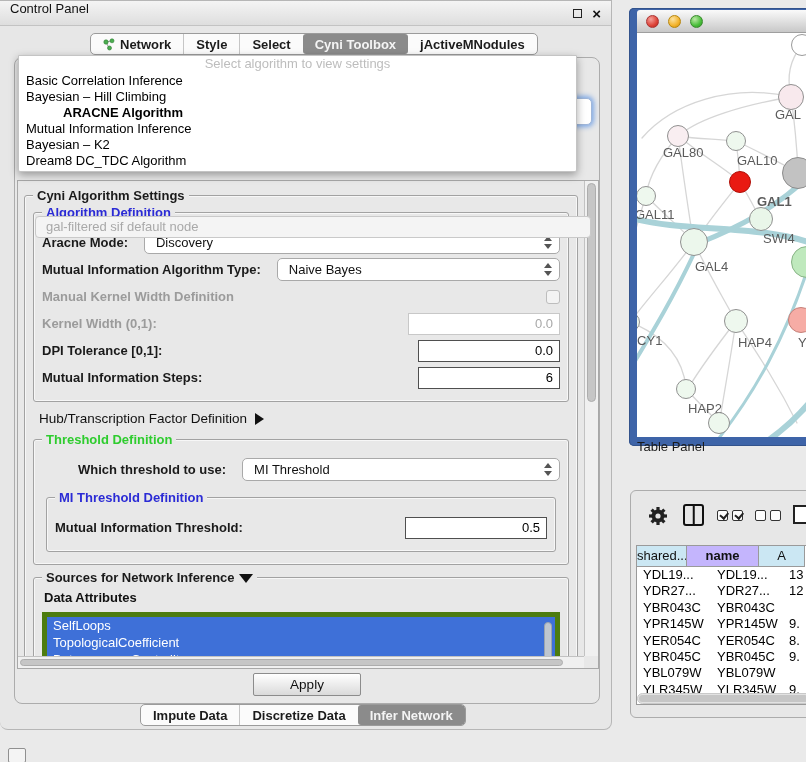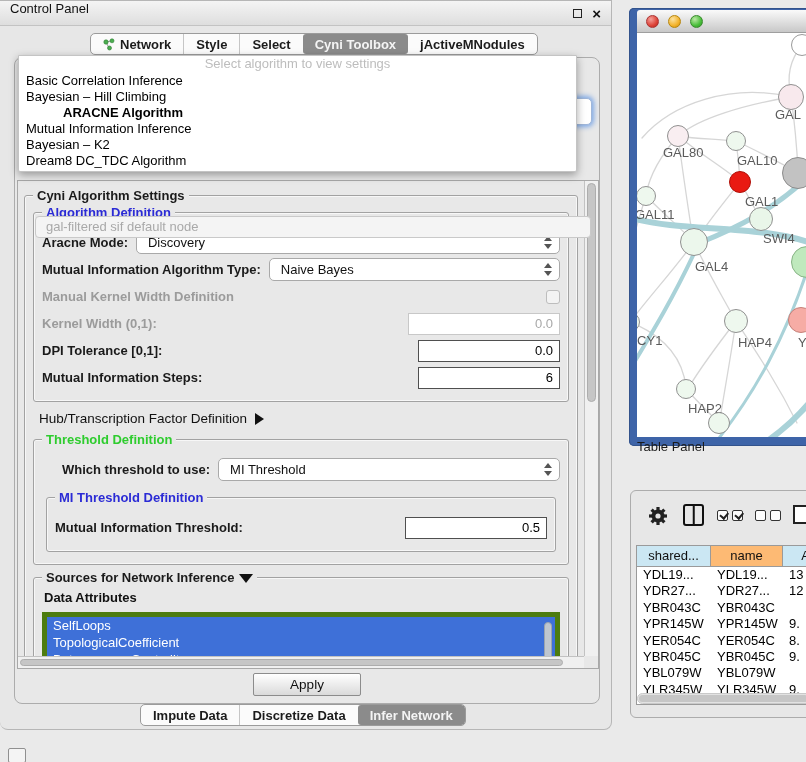--- a/index.html
+++ b/index.html
@@ -60,21 +60,21 @@
            box-shadow:inset 0 0 0 1px rgba(255,255,255,.65); }
   .gtitle { position:absolute; top:-8px; left:8px; background:#E8E8E8; padding:0 4px; font-size:13px;
             font-weight:bold; white-space:nowrap; }
   .gtitle.black { color:#1A1A1A; }
   .gtitle.blue  { color:#2B2BD5; }
   .gtitle.green { color:#2ECC2E; }
 
   .main-group { margin:6px 2px 0 2px; padding:16px 8px 10px 8px; min-height:452px; }
   .sub-group  { padding:16px 8px 10px 8px; margin-bottom:6px; }
 
-  .row { display:flex; align-items:center; gap:8px; height:27px; }
+  .row { display:flex; align-items:center; gap:16px; height:27px; }
   .lbl { font-weight:bold; color:#1A1A1A; white-space:nowrap; }
   .lbl.dis { color:#9B9B9B; }
   .flex1 { flex:1; }
 
   .combo { flex:1; display:flex; align-items:center; height:23px; background:#FFF;
            border:1px solid #A9A9A9; border-radius:5px; padding:0 26px 0 11px; position:relative; }
   .combo .spin { position:absolute; right:7px; top:4px; }
   .spin i { display:block; width:0; height:0; border-left:4px solid transparent; border-right:4px solid transparent; }
   .spin i.up { border-bottom:5px solid #555; margin-bottom:3px; }
   .spin i.dn { border-top:5px solid #555; }
@@ -83,21 +83,21 @@
                 padding:0 6px; font:13px "Liberation Sans", sans-serif; color:#000; }
   input.field.dis { border:1px solid #C8C8C8; color:#A8A8A8; }
   .w150 { width:152px; } .w142 { width:142px; }
 
   .checkbox { width:14px; height:14px; border:1px solid #BDBDBD; border-radius:3px; background:#F3F3F3; }
 
   .hub-row { display:flex; align-items:center; gap:8px; margin:9px 0 13px 6px; font-size:13.5px; color:#111; }
   .tri-right { width:0; height:0; border-top:6px solid transparent; border-bottom:6px solid transparent; border-left:9px solid #111; }
   .tri-down  { width:0; height:0; border-left:7px solid transparent; border-right:7px solid transparent; border-top:9px solid #111; display:inline-block; vertical-align:middle; margin-left:4px; }
 
-  .indent48 { margin-left:20px; }
+  .indent48 { margin-left:36px; }
 
   .mi-group { margin:14px 4px 2px 4px; padding:16px 8px 10px 8px; }
 
   .sources-group { margin-top:12px; padding:12px 8px 2px 8px; }
   .attr-title { font-weight:bold; margin:0 0 7px 2px; color:#111; }
   .attr-list { position:relative; height:72px; background:#FFF; border:5px solid #4d7c0f; overflow:hidden; }
   .attr-item { height:17px; line-height:17px; background:#3E70D8; color:#FFF; padding-left:6px; }
   .attr-vthumb { position:absolute; right:3px; top:5px; width:8px; height:55px; background:#BFC6CF; border-radius:5px; border:1px solid #9AA3AE; }
 
   .apply-row { position:absolute; left:0; right:0; bottom:7px; text-align:center; }
@@ -128,21 +128,21 @@
   .pairbox { display:flex; gap:4px; }
   .pairbox .bx { width:11px; height:11px; border:1.5px solid #333; border-radius:2px; background:#FDFDFD; position:relative; }
   .pairbox .bx.chk::after { content:""; position:absolute; left:1.5px; top:0.5px; width:6px; height:3.5px;
                             border-left:2px solid #222; border-bottom:2px solid #222; transform:rotate(-50deg); }
   .pageicon { width:15px; height:19px; border:2px solid #222; background:#FFF; }
   .tp-table { position:absolute; left:5px; top:54px; width:185px; height:160px; background:#FFF;
               border:1px solid #9A9A9A; overflow:hidden; }
   .tp-header { display:flex; height:21px; }
   .tp-hcell { border-right:1px solid #9A9A9A; border-bottom:1px solid #9A9A9A; text-align:center;
               line-height:20px; font-size:13px; color:#111; overflow:hidden; white-space:nowrap; flex:none; }
-  .tp-hcell.blue { background:#CBE7F3; } .tp-hcell.gray { background:#fdba74; }
+  .tp-hcell.blue { background:#CBE7F3; } .tp-hcell.gray { background:#c4b5fd;font-weight:bold; }
   .tp-row { display:flex; height:16.4px; }
   .tp-cell { padding-left:6px; font-size:13px; line-height:16px; white-space:nowrap; overflow:hidden; flex:none; color:#000; }
   .tp-hscroll { position:absolute; left:6px; top:202px; width:178px; height:11px; background:#E2E2E2;
                 border-radius:6px; border:1px solid #C9C9C9; z-index:3; }
   .tp-hscroll .thumb { position:absolute; left:1px; top:1px; bottom:1px; width:96%; background:#C6C6C6; border-radius:6px; }
 
   .mini-icon { position:absolute; left:8px; top:748px; width:18px; height:15px; background:#F4F4F4;
                border:1px solid #909090; border-radius:2px; }
   .gear-svg { display:block; }
 </style>
@@ -365,21 +365,21 @@
       </svg>
       <div id="net-nodes">
           <div class="node" style="left: 154px; top: 1px; width: 22px; height: 22px; background: rgb(255, 255, 255); border: 1px solid rgb(154, 154, 154);"></div>
           <div class="node" style="left: 141px; top: 51px; width: 26px; height: 26px; background: rgb(248, 233, 237); border: 1px solid rgb(144, 144, 144);"></div>
           <div class="nlabel" style="left: 138px; top: 74px;">GAL</div>
           <div class="node" style="left: 30px; top: 92px; width: 22px; height: 22px; background: rgb(249, 238, 241); border: 1px solid rgb(144, 144, 144);"></div>
           <div class="nlabel" style="left: 26px; top: 112px;">GAL80</div>
           <div class="node" style="left: 89px; top: 98px; width: 20px; height: 20px; background: rgb(238, 248, 238); border: 1px solid rgb(144, 144, 144);"></div>
           <div class="nlabel" style="left: 100px; top: 120px;">GAL10</div>
           <div class="node" style="left: 92px; top: 138px; width: 22px; height: 22px; background: rgb(233, 26, 18); border: 1px solid rgb(176, 16, 8);"></div>
-          <div class="nlabel" style="left: 108px; top: 161px;">GAL1</div>
+          <div class="nlabel" style="left: 120px; top: 161px; font-weight: bold;">GAL1</div>
           <div class="node" style="left: 145px; top: 124px; width: 32px; height: 32px; background: rgb(194, 194, 194); border: 1px solid rgb(140, 140, 140);"></div>
           <div class="node" style="left: -1px; top: 153px; width: 20px; height: 20px; background: rgb(238, 248, 238); border: 1px solid rgb(144, 144, 144);"></div>
           <div class="nlabel" style="left: -2px; top: 174px;">GAL11</div>
           <div class="node" style="left: 112px; top: 174px; width: 24px; height: 24px; background: rgb(233, 246, 233); border: 1px solid rgb(144, 144, 144);"></div>
           <div class="nlabel" style="left: 126px; top: 198px;">SWI4</div>
           <div class="node" style="left: 43px; top: 195px; width: 28px; height: 28px; background: rgb(236, 247, 236); border: 1px solid rgb(144, 144, 144);"></div>
           <div class="nlabel" style="left: 58px; top: 226px;">GAL4</div>
           <div class="node" style="left: 154px; top: 213px; width: 32px; height: 32px; background: rgb(191, 233, 189); border: 1px solid rgb(136, 179, 134);"></div>
           <div class="node" style="left: -17px; top: 279px; width: 20px; height: 20px; background: rgb(238, 248, 238); border: 1px solid rgb(144, 144, 144);"></div>
           <div class="nlabel" style="left: -10px; top: 300px;">GCY1</div>
@@ -417,21 +417,21 @@
           <span class="bx chk"></span>
       </span>
       <span class="tbicon pairbox" style="left:124px; top:19px;">
         <span class="bx"></span>
           <span class="bx"></span>
       </span>
       <span class="tbicon pageicon" style="left:162px; top:14px;"></span>
     </div>
     <div class="tp-table">
       <div class="tp-header" id="tp-header">
-          <div class="tp-hcell blue" style="width: 74px;">shared...</div>
+          <div class="tp-hcell blue" style="width: 50px;">shared...</div>
           <div class="tp-hcell gray" style="width: 72px;">name</div>
           <div class="tp-hcell blue" style="width: 46px;">A</div>
         </div>
       <div id="tp-rows">
           <div class="tp-row">
             <div class="tp-cell" style="width: 74px;">YDL19...</div>
             <div class="tp-cell" style="width: 72px;">YDL19...</div>
             <div class="tp-cell" style="width: 46px;">13</div>
           </div>
           <div class="tp-row">

